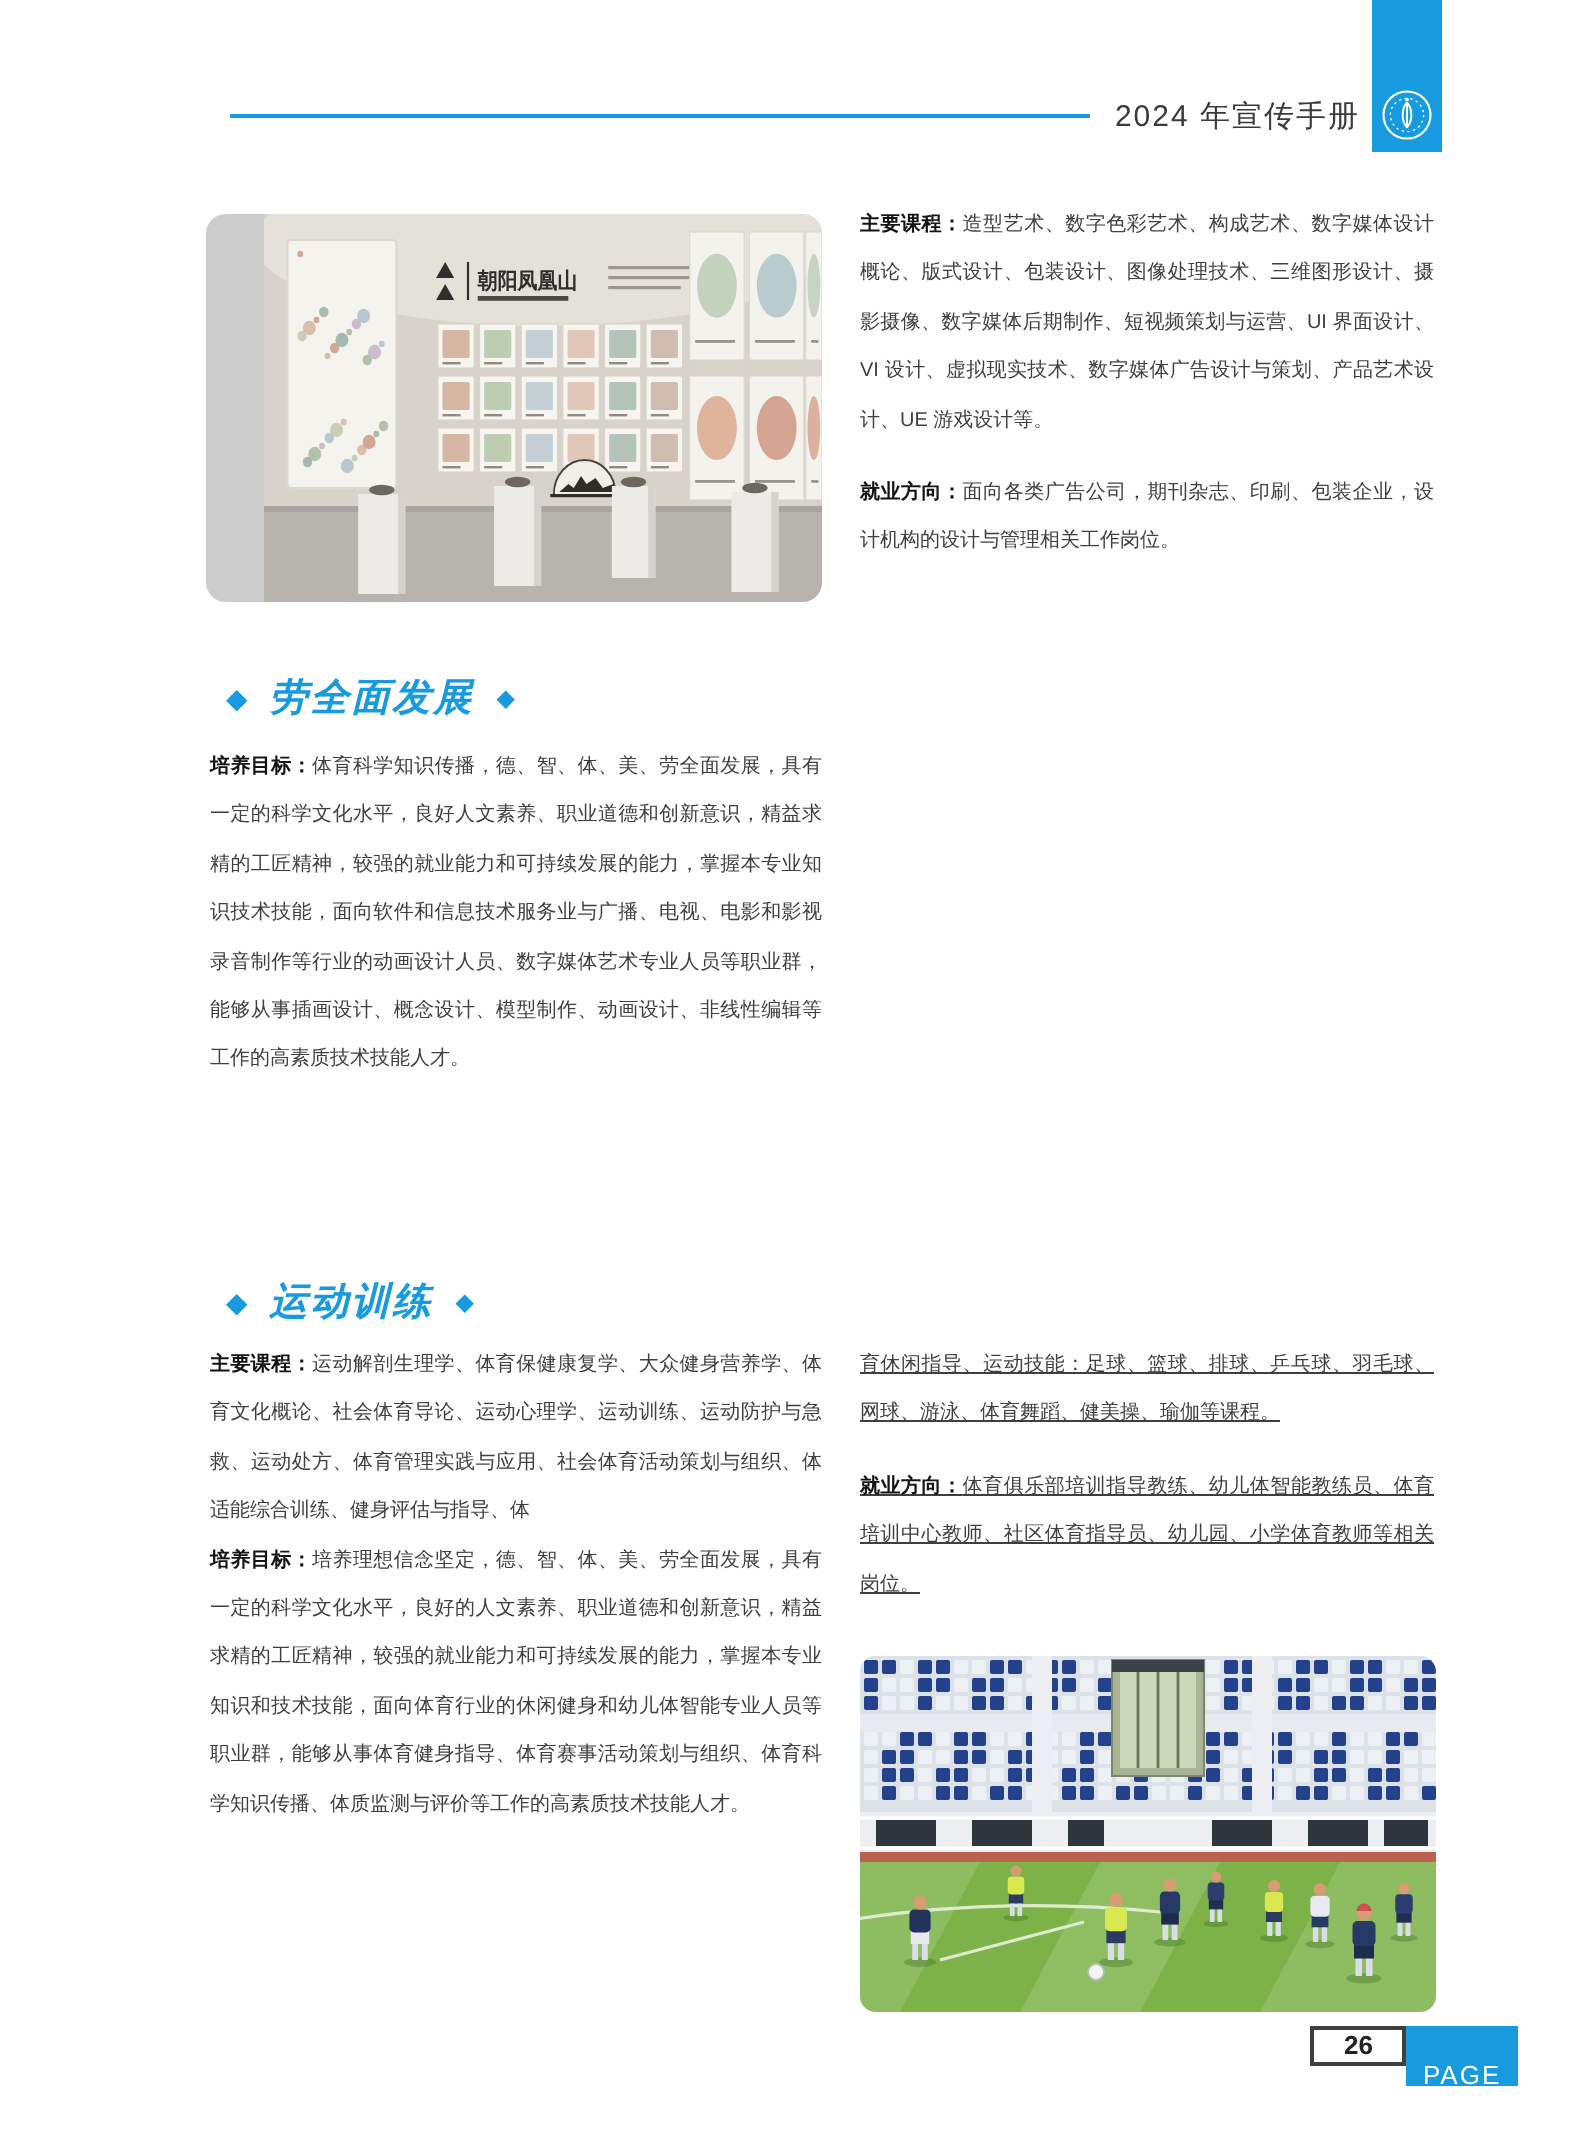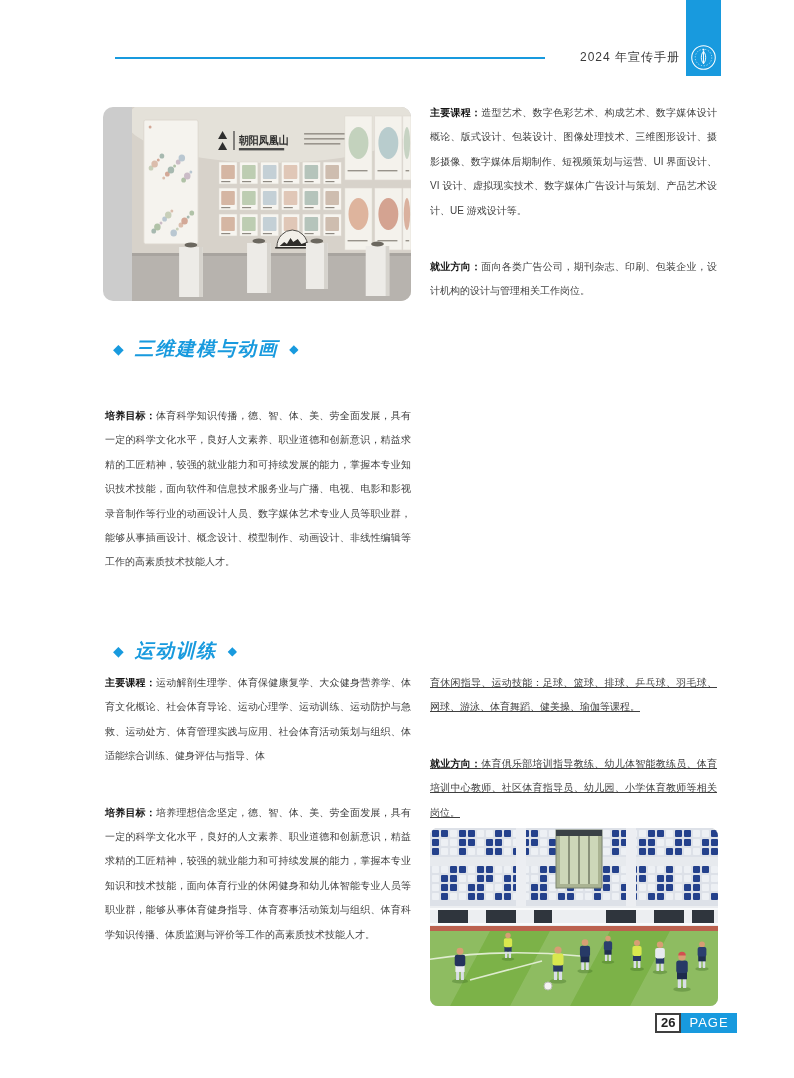--- a/index.html
+++ b/index.html
@@ -3,47 +3,47 @@
 <meta charset="utf-8">
 <style>
   :root{ --accent:#189ade; --text:#3f3f3f; --label:#141414; }
   *{margin:0;padding:0;box-sizing:border-box}
   html,body{background:#ffffff;font-family:"Liberation Sans","DejaVu Sans",sans-serif;}
   .page{position:relative;width:794px;height:1078px;background:#fff;overflow:hidden;}
 
   
   .header-line{position:absolute;left:115px;top:57px;width:430px;height:2px;background:var(--accent);}
   .header-title{position:absolute;left:500px;top:49px;width:180px;text-align:right;
-    font-size:12px;color:#3a3a3a;letter-spacing:1px;}
+    font-size:15px;color:#3a3a3a;letter-spacing:1px;}
   .ribbon{position:absolute;left:686px;top:0;width:35px;height:76px;background:var(--accent);}
   .ribbon svg{position:absolute;left:4px;bottom:5px;}
 
   
   .body-col{position:absolute;font-size:10px;line-height:24.4px;text-align:justify;color:var(--text);}
   .body-col p{margin:0 0 12px 0;}
-  .body-col p:last-child{margin-bottom:0;margin-top:32px;}
+  .body-col p:last-child{margin-bottom:0;}
   .body-col b{color:var(--label);font-weight:700;}
   .no-gap p{margin:0;}
 
   
   .sec-title{position:absolute;display:flex;align-items:center;gap:11px;color:var(--accent);
     font-weight:700;font-style:italic;font-size:19px;letter-spacing:1.5px;}
   .sec-title .dia{font-style:normal;font-size:14px;letter-spacing:0;}
   .sec-title .dia.small{font-size:12px;}
 
   
   .photo{position:absolute;border-radius:10px;overflow:hidden;background:#ccc;}
   .photo svg{display:block;width:100%;height:100%;}
 
   
   .footer{position:absolute;left:655px;top:1013px;display:flex;align-items:stretch;height:20px;}
   .footer .pnum{display:inline-block;background:#fff;border:2px solid #3f3f3f;color:#222;
-    font-size:13px;font-weight:700;line-height:16px;padding:0 4px;}
+    font-size:13px;font-weight:700;line-height:16px;padding:0 15px;}
   .footer .plabel{display:inline-block;background:var(--accent);color:#fff;font-size:13px;
-    line-height:20px;padding:0 8px;letter-spacing:1px;}
+    line-height:20px;padding:15px 8px;letter-spacing:1px;}
 </style>
 </head>
 <body>
 
 <div class="page">
 
   <div class="header-line"></div>
   <div class="header-title">2024 年宣传手册</div>
   <div class="ribbon">
     <svg width="27" height="27" viewBox="0 0 28 28">
@@ -204,21 +204,21 @@
     </svg>
   </figure>
 
   <div class="body-col" style="left:430px;top:101px;width:287px;">
     <p><b>主要课程：</b><span>造型艺术、数字色彩艺术、构成艺术、数字媒体设计概论、版式设计、包装设计、图像处理技术、三维图形设计、摄影摄像、数字媒体后期制作、短视频策划与运营、UI 界面设计、VI 设计、虚拟现实技术、数字媒体广告设计与策划、产品艺术设计、UE 游戏设计等。</span></p>
     <p><b>就业方向：</b><span>面向各类广告公司，期刊杂志、印刷、包装企业，设计机构的设计与管理相关工作岗位。</span></p>
   </div>
 
   <div class="sec-title" style="left:113px;top:336px;">
     <span class="dia">◆</span>
-    <span>三维建模与动画</span>
+    <span>劳全面发展</span>
     <span class="dia small">◆</span>
   </div>
 
   <div class="body-col" style="left:105px;top:372px;width:306px;">
     <p><b>培养目标：</b><span>体育科学知识传播，德、智、体、美、劳全面发展，具有一定的科学文化水平，良好人文素养、职业道德和创新意识，精益求精的工匠精神，较强的就业能力和可持续发展的能力，掌握本专业知识技术技能，面向软件和信息技术服务业与广播、电视、电影和影视录音制作等行业的动画设计人员、数字媒体艺术专业人员等职业群，能够从事插画设计、概念设计、模型制作、动画设计、非线性编辑等工作的高素质技术技能人才。</span></p>
   </div>
   <div class="body-col" style="left:430px;top:372px;width:287px;">
   </div>
 
   <div class="sec-title" style="left:113px;top:638px;">

